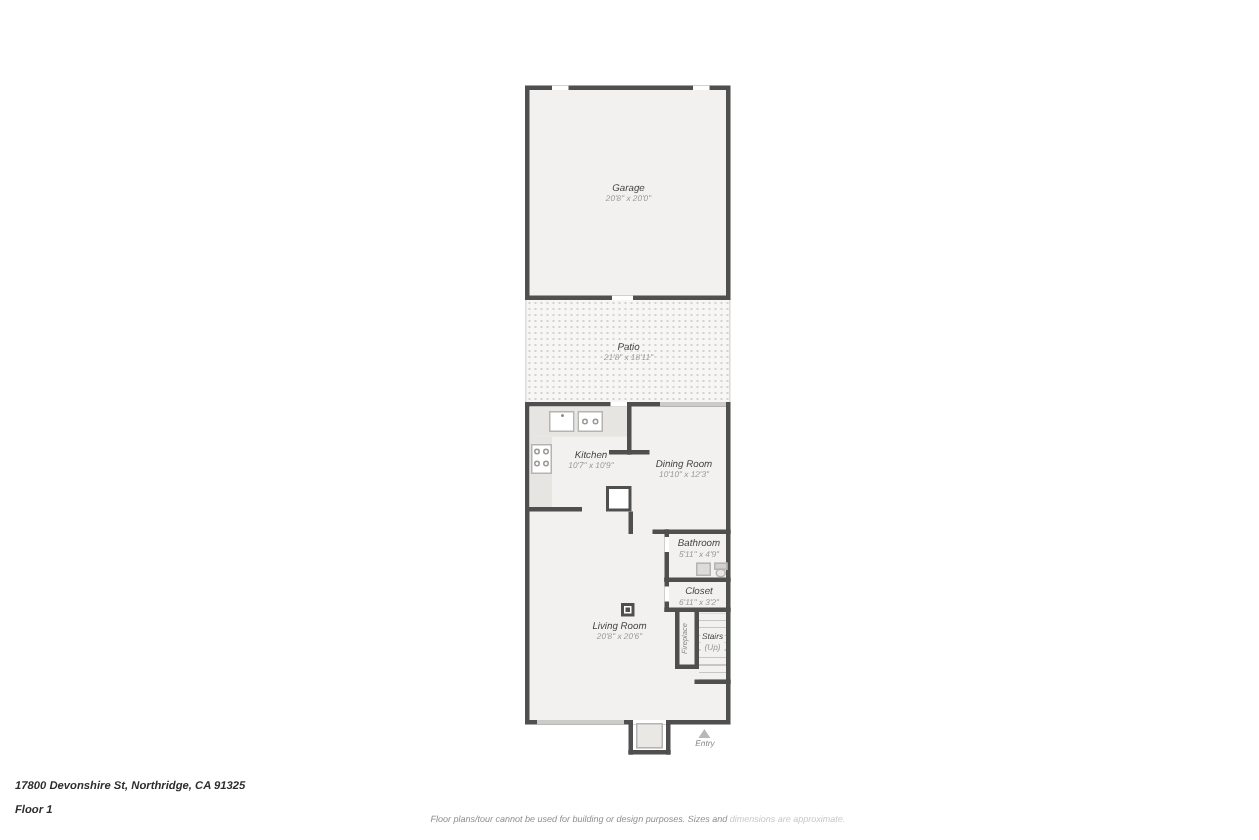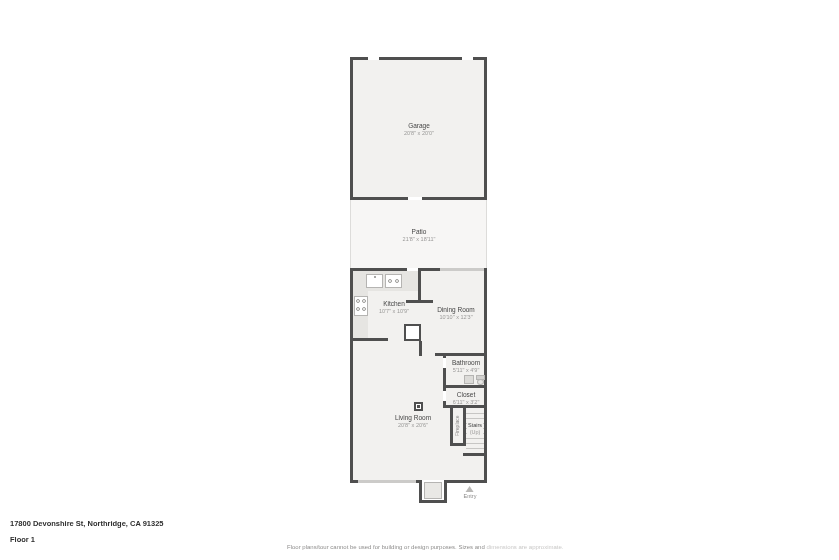--- a/index.html
+++ b/index.html
@@ -1,18 +1,18 @@
 <!DOCTYPE html>
 <html><head>
 <meta charset="utf-8">
 <style>
   * { margin:0; padding:0; box-sizing:border-box; }
   html,body { background:#ffffff; }
   body { font-family:"Liberation Sans", sans-serif; }
-  #canvas { position:relative; width:839px; height:560px; background:#fff; overflow:hidden; }
+  #canvas { position:relative; width:839px; height:560px; background:#fff; overflow:hidden;font-style:italic; }
 
   .room { position:absolute; background:#f2f1ef; }
   .wall { position:absolute; background:#4f4f4f; }
   .gap  { position:absolute; background:#ffffff; }
   .lightwall { position:absolute; background:#cccbc9; }
 
   .fp-label { position:absolute; transform:translateX(-50%); text-align:center; white-space:nowrap; }
   .room-name { font-size:6.5px; color:#454545; line-height:8px; }
   .room-dims { font-size:5.5px; color:#9a9998; line-height:7px; }
 

